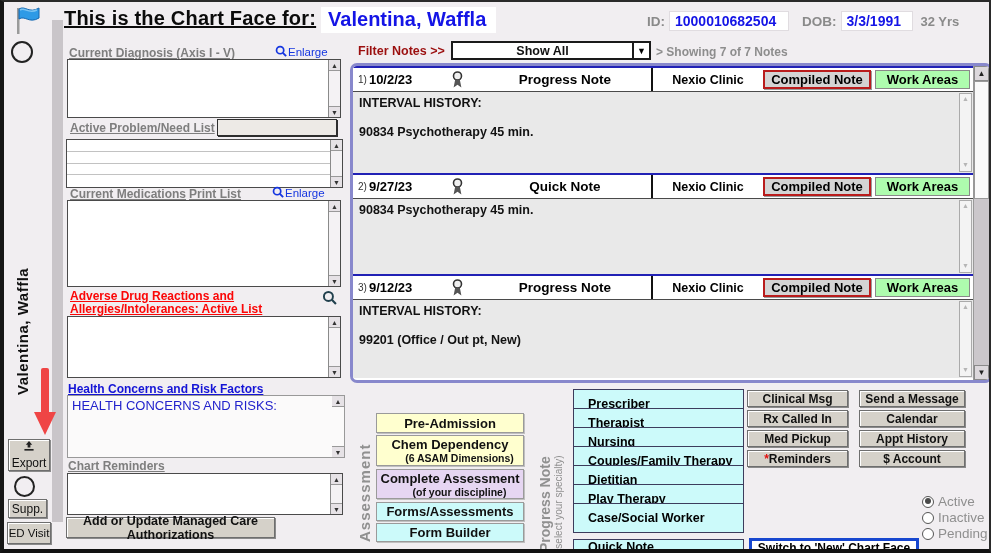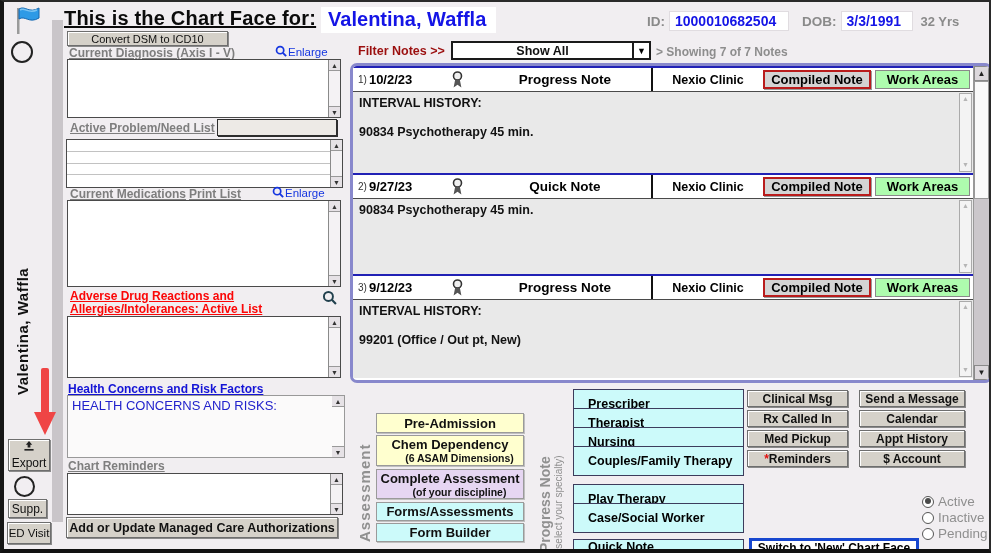--- a/index.html
+++ b/index.html
@@ -33,21 +33,21 @@
   .id-box{ background:#fff; color:#1414e6; font-weight:bold; font-size:14px; padding:1px 5px; margin:0 4px; border:1px solid #e0dce0;}
   .age{ color:#8a8a8a; font-weight:bold; font-size:13px; margin-left:4px;}
 
   
   .lbl{ color:#7e7e7e; font-weight:bold; font-size:12px; text-decoration:underline; white-space:nowrap;}
   .lbl-red{ color:#fb0606; }
   .lbl-blue{ color:#1414d6; }
   .enl{ display:flex; align-items:center; color:#1536e0; font-size:11.5px; gap:1px; cursor:pointer;}
   .enl svg{ width:12px; height:12px; }
   .btn-convert{ left:63px; top:29px; width:161px; height:15px; font-size:11px; }
-  .btn-managed{ left:62px; top:515px; width:272px; height:21px; font-size:12.5px; font-weight:bold; }
+  .btn-managed{ left:62px; top:515px; width:209px; height:21px; font-size:12.5px; font-weight:bold; }
   .listbox{ background:#fff; border:1px solid #4a4a4a; }
   .sbcol{ position:absolute; top:0; right:0; bottom:0; width:12px; border-left:1px solid #8a8a8a; background:#f4f2f4;}
   .sbu,.sbd{ position:absolute; left:0; right:0; height:11px; background:#e6e2e6; text-align:center;
     font-size:7px; line-height:11px; color:#333; cursor:pointer;}
   .sbu{ top:0; border-bottom:1px solid #999;} .sbd{ bottom:0; border-top:1px solid #999;}
   .sbu::before{ content:"▲"; } .sbd::before{ content:"▼"; }
   .prob-row{ height:11.8px; border-bottom:1px solid #c2c2c2; }
   .inp{ background:#edeae6; border:1px solid #2e2e2e; box-shadow:1px 1px 0 #2e2e2e; }
   .health-text{ color:#2222cc; font-size:13px; padding:2px 4px; }
   .mag-dark{ color:#17333f; width:15px; height:15px; cursor:pointer;}
@@ -145,21 +145,20 @@
     <span class="title-name">Valentina, Waffla</span>
   </div>
   <div class="abs id-row">
     <span class="id-lab">ID:</span>
     <span class="id-box" style="width:120px;">1000010682504</span>
     <span class="id-lab" style="margin-left:9px;">DOB:</span>
     <span class="id-box" style="width:72px;">3/3/1991</span>
     <span class="age">32 Yrs</span>
   </div>
 
-  <button class="abs btn btn-convert">Convert DSM to ICD10</button>
 
   <div class="abs lbl" style="left:65px; top:44px;">Current Diagnosis (Axis I - V)</div>
   <div class="abs enl" style="left:271px; top:43px;">
     <span><svg viewBox="0 0 14 14" width="12" height="12">
           <circle cx="6" cy="6" r="4.2" fill="none" stroke="#1536e0" stroke-width="2"></circle>
           <line x1="9.2" y1="9.2" x2="13" y2="13" stroke="#1536e0" stroke-width="2.2"></line>
         </svg></span>
     <span>Enlarge</span>
   </div>
   <div class="abs listbox" style="left:63px; top:57px; width:274px; height:59px;">
@@ -343,20 +342,21 @@
   </div>
 
   <div class="abs vlabel" style="left:533px; top:550px;">
     <div style="font-size:14px;">Progress Note</div>
     <div style="font-size:10px; font-weight:normal;">(select your specialty)</div>
   </div>
   <button class="pn-btn" style="top:387px;">Prescriber</button>
   <button class="pn-btn" style="top:406px;">Therapist</button>
   <button class="pn-btn" style="top:425px;">Nursing</button>
   <button class="pn-btn" style="top:444px;">Couples/Family Therapy</button>
+  <button class="pn-btn" style="top:463px;">Dietitian</button>
   <button class="pn-btn" style="top:482px;">Play Therapy</button>
   <button class="pn-btn" style="top:501px;">Case/Social Worker</button>
   <button class="pn-btn" style="top:537px; height:16px;">Quick Note</button>
 
   <button class="btn act-btn" style="left:743px; top:388px;">Clinical Msg</button>
   <button class="btn act-btn" style="left:855px; top:388px; width:106px;">
       <span>Send a Message</span>
     </button>
   <button class="btn act-btn" style="left:743px; top:408px;">Rx Called In</button>
   <button class="btn act-btn" style="left:855px; top:408px; width:106px;">

